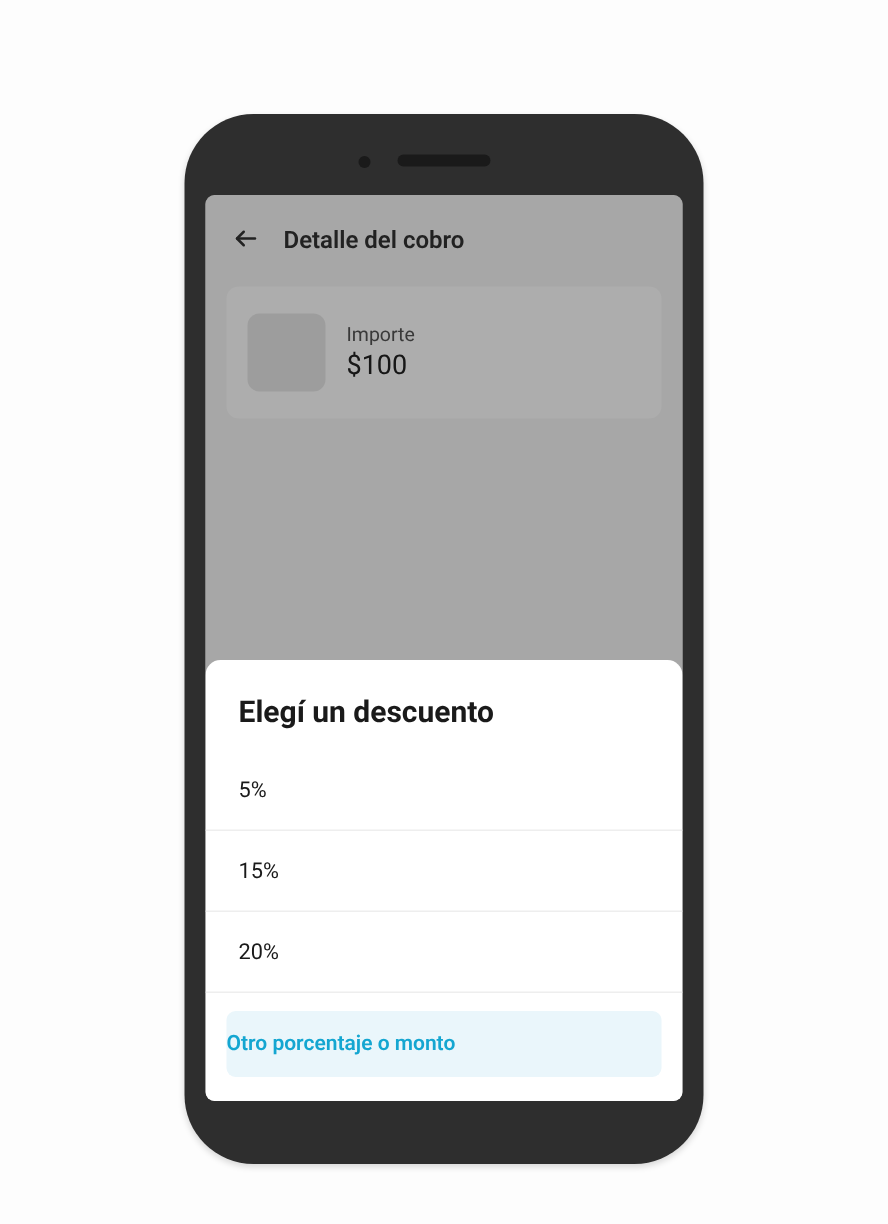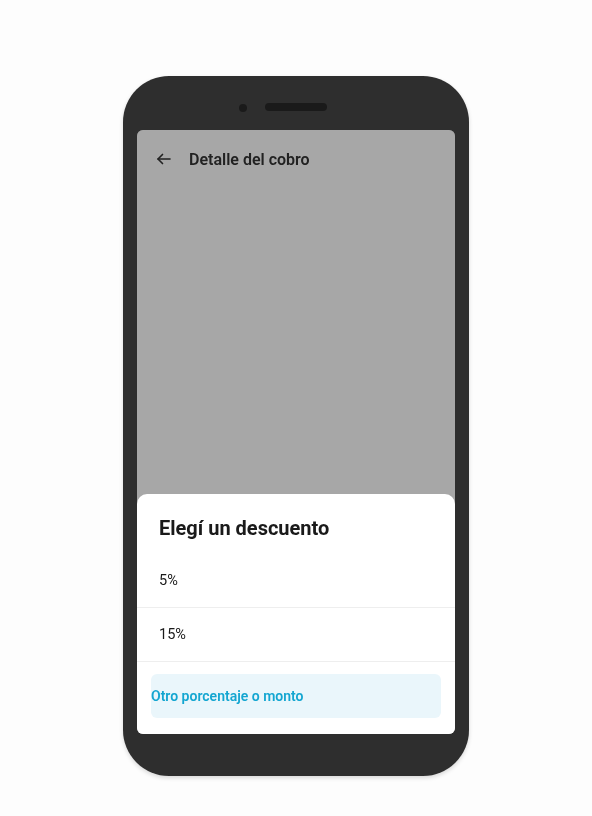--- a/index.html
+++ b/index.html
@@ -144,25 +144,33 @@
       <div class="topbar">
         <span class="back-arrow">
           <svg width="18" height="18" viewBox="0 0 24 24" fill="none" stroke="#333" stroke-width="2.2" stroke-linecap="round" stroke-linejoin="round">
             <line x1="20" y1="12" x2="4" y2="12"></line>
             <polyline points="10 18 4 12 10 6"></polyline>
           </svg>
         </span>
         <span class="topbar-title">Detalle del cobro</span>
       </div>
 
+      <div class="card">
+        <div class="thumb"></div>
+        <div>
+          <div class="card-label">Importe</div>
+          <div class="card-value">$100</div>
+        </div>
+      </div>
     </div>
 
     <div class="screen-dim"></div>
 
     <div class="sheet">
       <div class="sheet-title">Elegí un descuento</div>
       <div class="option">5%</div>
       <div class="option">15%</div>
+      <div class="option">20%</div>
       <div class="other-btn">Otro porcentaje o monto</div>
     </div>
 
   </div>
 </div>
 
 </body></html>

